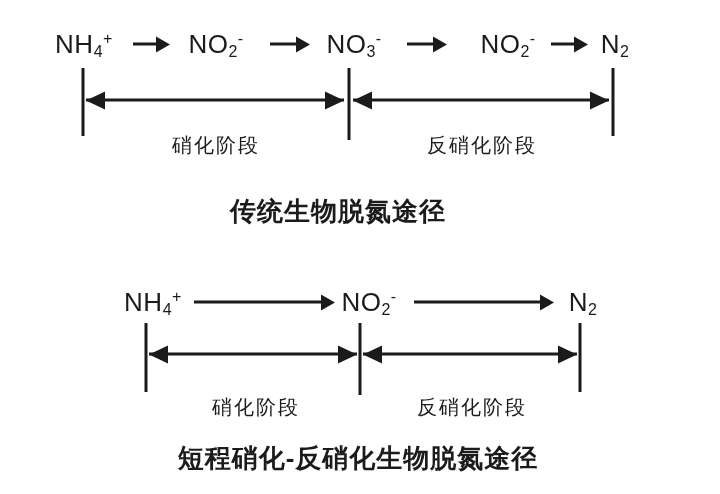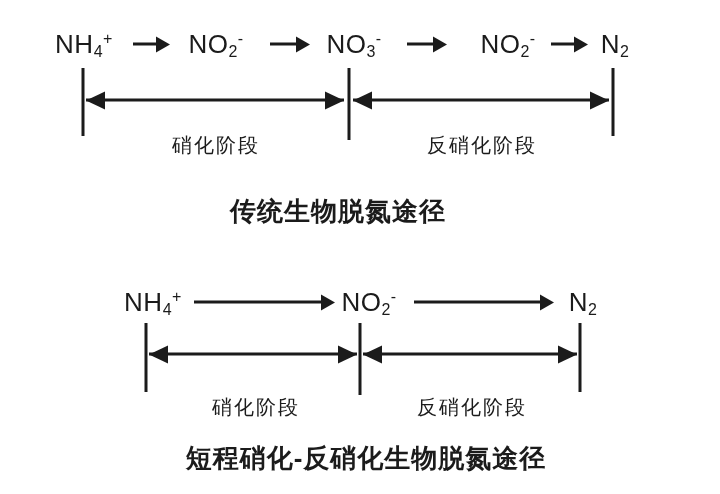--- a/index.html
+++ b/index.html
@@ -162,16 +162,16 @@
     <div class="tick" style="left:146px; top:323px; height:69px;"></div>
     <div class="tick" style="left:360px; top:323px; height:72px;"></div>
     <div class="tick" style="left:580px; top:323px; height:69px;"></div>
 
     <div class="span-arrow" style="left:149px; top:354px; width:208px;"></div>
     <div class="span-arrow" style="left:363px; top:354px; width:214px;"></div>
 
     <span class="stage-label" style="left:256px; top:407px;">硝化阶段</span>
     <span class="stage-label" style="left:472px; top:407px;">反硝化阶段</span>
 
-    <span class="diagram-title" style="left:366px; top:458px;">短程硝化-反硝化生物脱氮途径</span>
+    <span class="diagram-title" style="left:358px; top:458px;">短程硝化-反硝化生物脱氮途径</span>
   </div>
 
 </div>
 
 </body></html>

